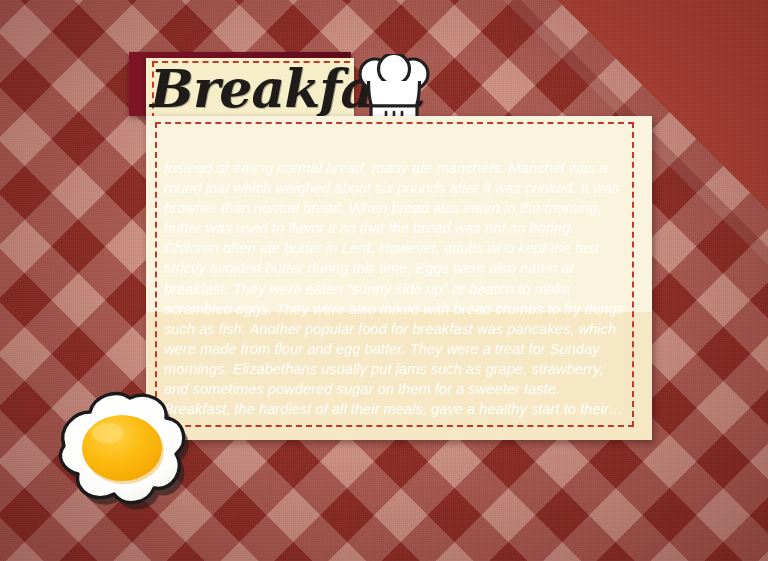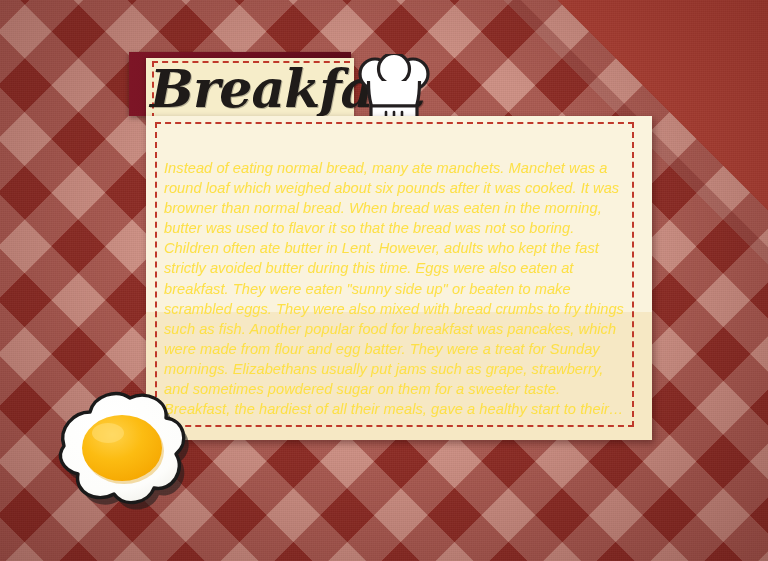--- a/index.html
+++ b/index.html
@@ -181,21 +181,21 @@
   }
   .content-body {
     position: absolute;
     left: 164px;
     top: 158px;
     width: 462px;
     font-family: "Liberation Sans", sans-serif;
     font-style: italic;
     font-size: 14.6px;
     line-height: 20.1px;
-    color: #fde047;
+    color: #ffffff;
     letter-spacing: 0.06px;
   }
 
   
   .fried-egg {
     position: absolute;
     left: 34px;
     top: 376px;
     width: 168px;
     height: 140px;

